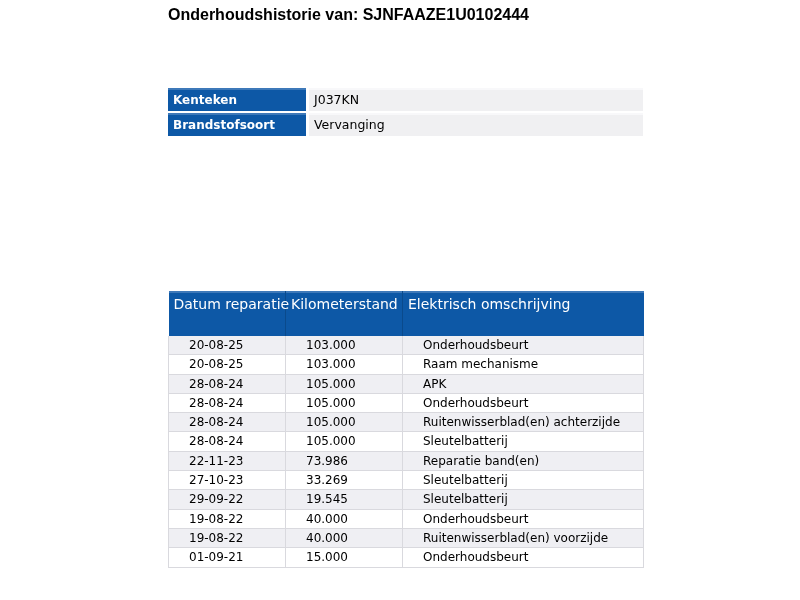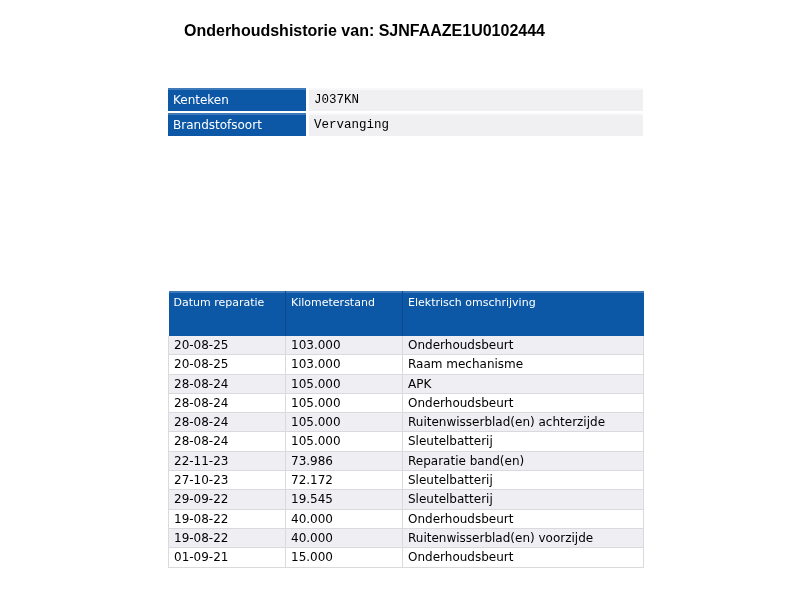--- a/index.html
+++ b/index.html
@@ -22,21 +22,21 @@
     width: 800px;
     height: 600px;
     background: #ffffff;
     overflow: hidden;
     font-family: "DejaVu Sans", sans-serif;
   }
   .title {
     position: absolute;
     left: 168px;
     top: 6px;
-    margin: 16px;
+    margin: 0;
     font-family: "Liberation Sans", sans-serif;
     font-size: 16px;
     font-weight: bold;
     color: var(--text-black);
     white-space: nowrap;
   }
 
   
   .info-table {
     position: absolute;
@@ -45,70 +45,69 @@
     width: 475px;
     border-collapse: separate;
     border-spacing: 0;
     table-layout: fixed;
   }
   .info-table th {
     width: 141px;
     background: linear-gradient(to bottom, var(--blue-hl) 0px, var(--blue-hl) 2px, var(--blue) 2px);
     color: var(--text-white);
     font-size: 12px;
-    font-weight: normal;
+    font-weight: bold;
     text-align: left;
     vertical-align: middle;
     padding: 0 0 0 5px;
     height: 25px;
     border-bottom: 2px solid #ffffff;
     border-right: 3px solid #ffffff;
     white-space: nowrap;
   }
   .info-table td {
     background: linear-gradient(to bottom, #f8f8fa 0px, #f8f8fa 2px, var(--cell-gray) 2px);
     color: var(--text-black);
     font-size: 12.5px;
     text-align: left;
     vertical-align: middle;
     padding: 0 0 0 5px;
     height: 25px;
     border-bottom: 2px solid #ffffff;
     white-space: nowrap;
-    font-family: Liberation Mono, monospace;
   }
 
   
   .history-table {
     position: absolute;
     left: 168px;
     top: 291px;
     width: 475px;
     border-collapse: collapse;
     table-layout: fixed;
   }
   .history-table th {
     background: linear-gradient(to bottom, var(--blue-hl) 0px, var(--blue-hl) 2px, var(--blue) 2px);
     color: var(--text-white);
-    font-size: 11px;
+    font-size: 14px;
     font-weight: normal;
     text-align: left;
     vertical-align: top;
     padding: 5px 0 0 5px;
     height: 45px;
     border-right: 1px solid var(--blue-dark);
     white-space: nowrap;
   }
   .history-table th:last-child { border-right: none; }
   .history-table td {
     font-size: 12px;
     color: var(--text-black);
     text-align: left;
     vertical-align: middle;
-    padding: 0 0 0 5px;
+    padding: 0 0 0 20px;
     height: 18.3px;
     line-height: 18.3px;
     border: 1px solid var(--body-border);
     border-top: none;
     white-space: nowrap;
     overflow: hidden;
   }
   .history-table tr.row-odd td { background: var(--row-gray); }
   .history-table tr.row-even td { background: #ffffff; }
 </style>
@@ -176,21 +175,21 @@
           <td>105.000</td>
           <td>Sleutelbatterij</td>
         </tr>
         <tr class="row-odd">
           <td>22-11-23</td>
           <td>73.986</td>
           <td>Reparatie band(en)</td>
         </tr>
         <tr class="row-even">
           <td>27-10-23</td>
-          <td>72.172</td>
+          <td>33.269</td>
           <td>Sleutelbatterij</td>
         </tr>
         <tr class="row-odd">
           <td>29-09-22</td>
           <td>19.545</td>
           <td>Sleutelbatterij</td>
         </tr>
         <tr class="row-even">
           <td>19-08-22</td>
           <td>40.000</td>

